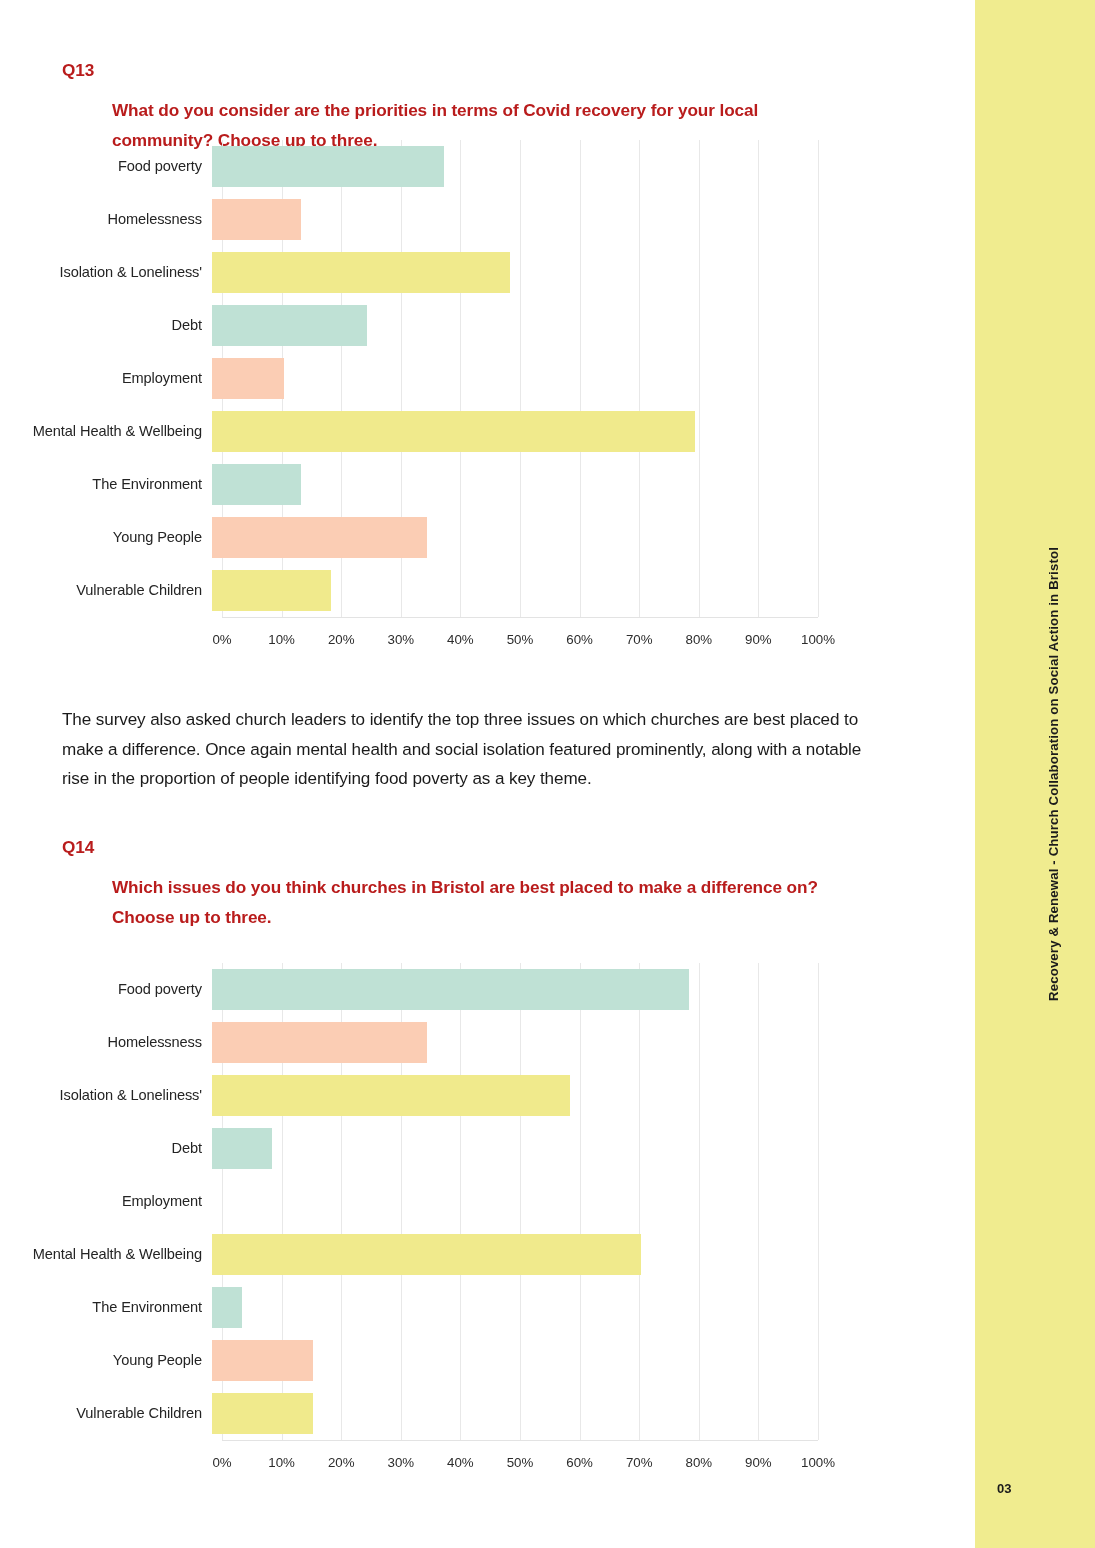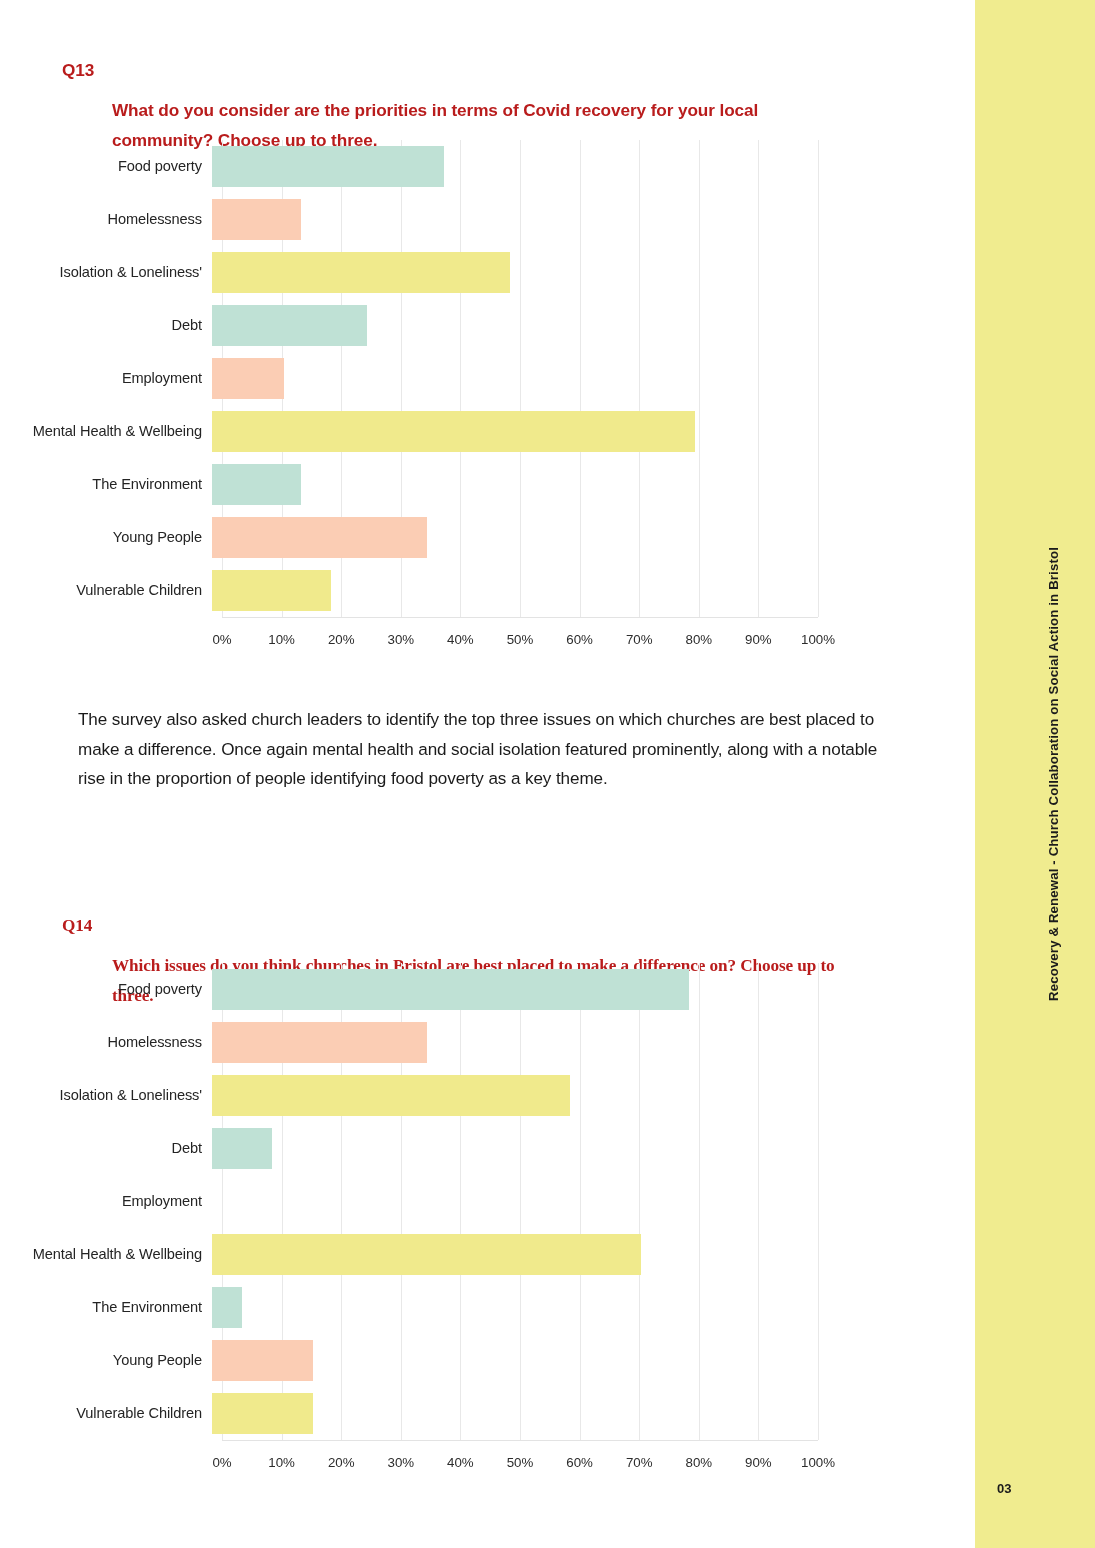--- a/index.html
+++ b/index.html
@@ -58,25 +58,25 @@
     font-size: 17.2px;
     font-weight: bold;
     color: #b91c1c;
     line-height: 1.72;
     letter-spacing: -0.1px;
   }
   .q-num { width: 50px; flex: 0 0 50px; }
   .q-text { width: 745px; margin-top: 40px; }
 
   #q13-heading { left: 62px; top: 56px; }
-  #q14-heading { left: 62px; top: 911px; font-family: Liberation Serif, serif; }
+  #q14-heading { left: 62px; top: 833px; }
 
   .body-paragraph {
     position: absolute;
-    left: 78px;
+    left: 62px;
     top: 705px;
     width: 805px;
     font-size: 17.1px;
     line-height: 1.73;
     color: #1a1a1a;
     letter-spacing: -0.1px;
   }
 
   
   .chart {

